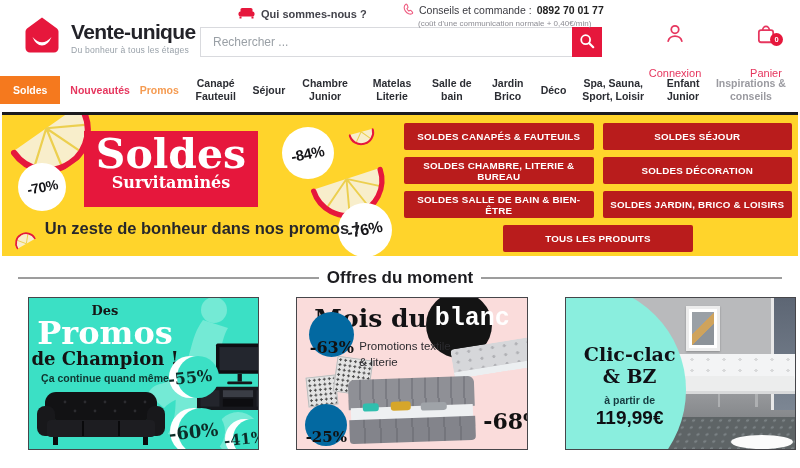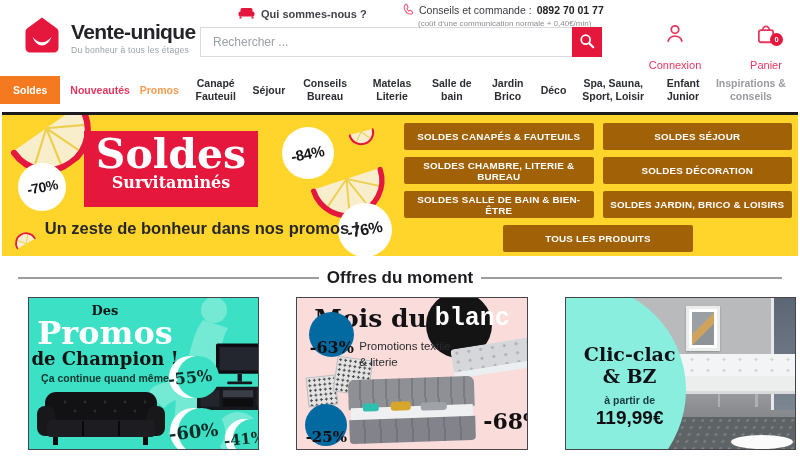--- a/index.html
+++ b/index.html
@@ -18,21 +18,21 @@
     font-size:12px; color:#555; outline:none; font-family:"Liberation Sans",sans-serif;}
   .search input::placeholder{ color:#9aa0a6; }
   .search button { width:30px; background:#e6173c; border:none; display:flex;
     align-items:center; justify-content:center; cursor:pointer; }
   .phone { position:absolute; left:402px; top:3px; font-size:10.5px; color:#3a3a40; }
   .phone-line { display:flex; align-items:center; gap:5px; }
   .phone-line b { color:#222; }
   .phone-note { font-size:8px; color:#8d8d94; margin:2px 0 0 16px; }
   .hicon { position:absolute; top:23px; text-align:center; color:#e6365e; font-size:11px; cursor:pointer; }
   .hicon .ic { position:relative; display:inline-block; }
-  .hicon .lbl { margin-top:12px; }
+  .hicon .lbl { margin-top:20px; }
   .acct { left:640px; width:70px; }
   .cart { left:736px; width:60px; }
   .badge0 { position:absolute; right:-6px; bottom:1px; width:13px; height:13px; background:#e6173c;
     border-radius:50%; color:#fff; font-size:7.5px; font-weight:bold; display:flex;
     align-items:center; justify-content:center; }
 
   
   .nav { height:44px; display:flex; align-items:center; justify-content:space-between;
     padding:0 14px 0 0; background:#fff; }
   .nav-item { font-size:10.5px; font-weight:bold; color:#2b2d33; text-align:center;
@@ -51,21 +51,21 @@
     background:#e6173c; color:#fff; text-align:center; padding-top:3px;}
   .hero-box .t1 { font-family:"DejaVu Serif",serif; font-weight:bold; font-size:41px; line-height:1; }
   .hero-box .t2 { font-family:"DejaVu Serif",serif; font-weight:bold; font-size:16px; margin-top:-2px;}
   .pct { position:absolute; background:#fff; border-radius:50%; display:flex; align-items:center;
     justify-content:center; font-weight:bold; color:#141418; letter-spacing:-.5px; }
   .pct span{ transform:rotate(-11deg); }
   .hero-tag { position:absolute; left:0; top:104px; width:400px; text-align:center;
     font-size:16.5px; font-weight:bold; color:#27272b; }
   .hero-btns { position:absolute; left:402px; top:8px; width:388px; display:grid;
     grid-template-columns:1fr 1fr; gap:7px 9px; }
-  .hero-btn { height:27px; background:#a16207; color:#fff; border:none; font-weight:bold;
+  .hero-btn { height:27px; background:#b91c1c; color:#fff; border:none; font-weight:bold;
     font-size:9.8px; letter-spacing:.2px; cursor:pointer; font-family:"Liberation Sans",sans-serif;
     border-radius:2px; }
   .hero-btn.all { grid-column:1 / 3; width:190px; justify-self:center; }
 
   
   .offers-head { display:flex; align-items:center; gap:8px; margin:12px 18px 9px; }
   .offers-head .line { flex:1; height:2px; background:#9d9d9d; }
   .offers-head .txt { font-size:17px; font-weight:bold; color:#1c1c20; }
 
   .cards { display:flex; gap:13px; padding:0 4px; }
@@ -223,21 +223,21 @@
     <div class="lbl">Panier</div>
   </div>
 </div>
 
 <div class="nav">
   <div class="nav-item active">Soldes</div>
   <div class="nav-item crimson">Nouveautés</div>
   <div class="nav-item orange">Promos</div>
   <div class="nav-item w52">Canapé Fauteuil</div>
   <div class="nav-item">Séjour</div>
-  <div class="nav-item w58">Conseils Bureau</div>
+  <div class="nav-item w58">Chambre Junior</div>
   <div class="nav-item w52">Matelas Literie</div>
   <div class="nav-item w44">Salle de bain</div>
   <div class="nav-item w44">Jardin Brico</div>
   <div class="nav-item">Déco</div>
   <div class="nav-item w72">Spa, Sauna, Sport, Loisir</div>
   <div class="nav-item w44">Enfant Junior</div>
   <div class="nav-item muted w68">Inspirations &amp; conseils</div>
 </div>
 
 <div class="hero">

